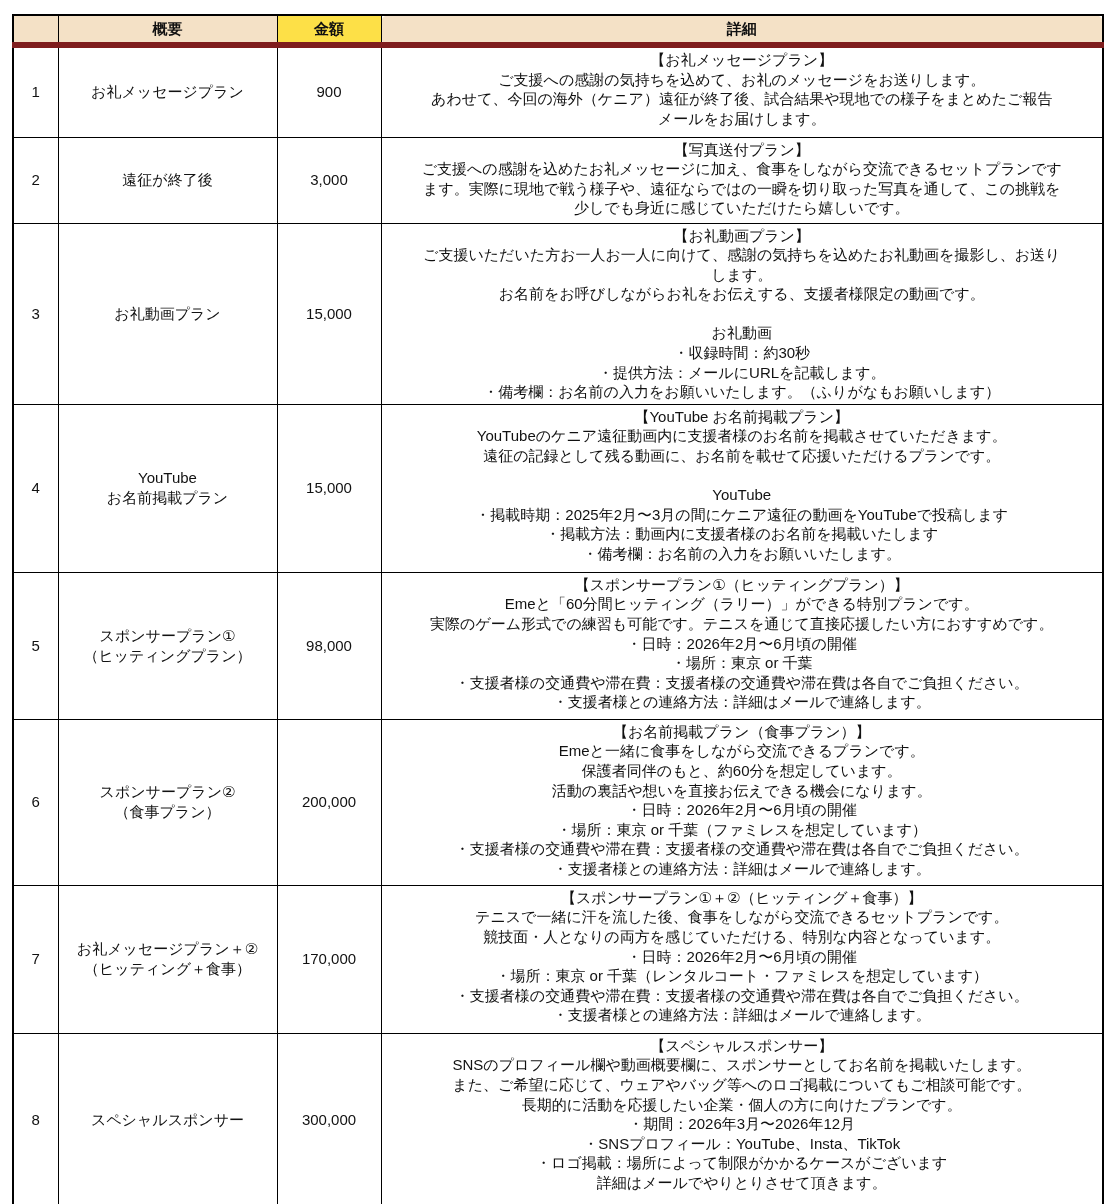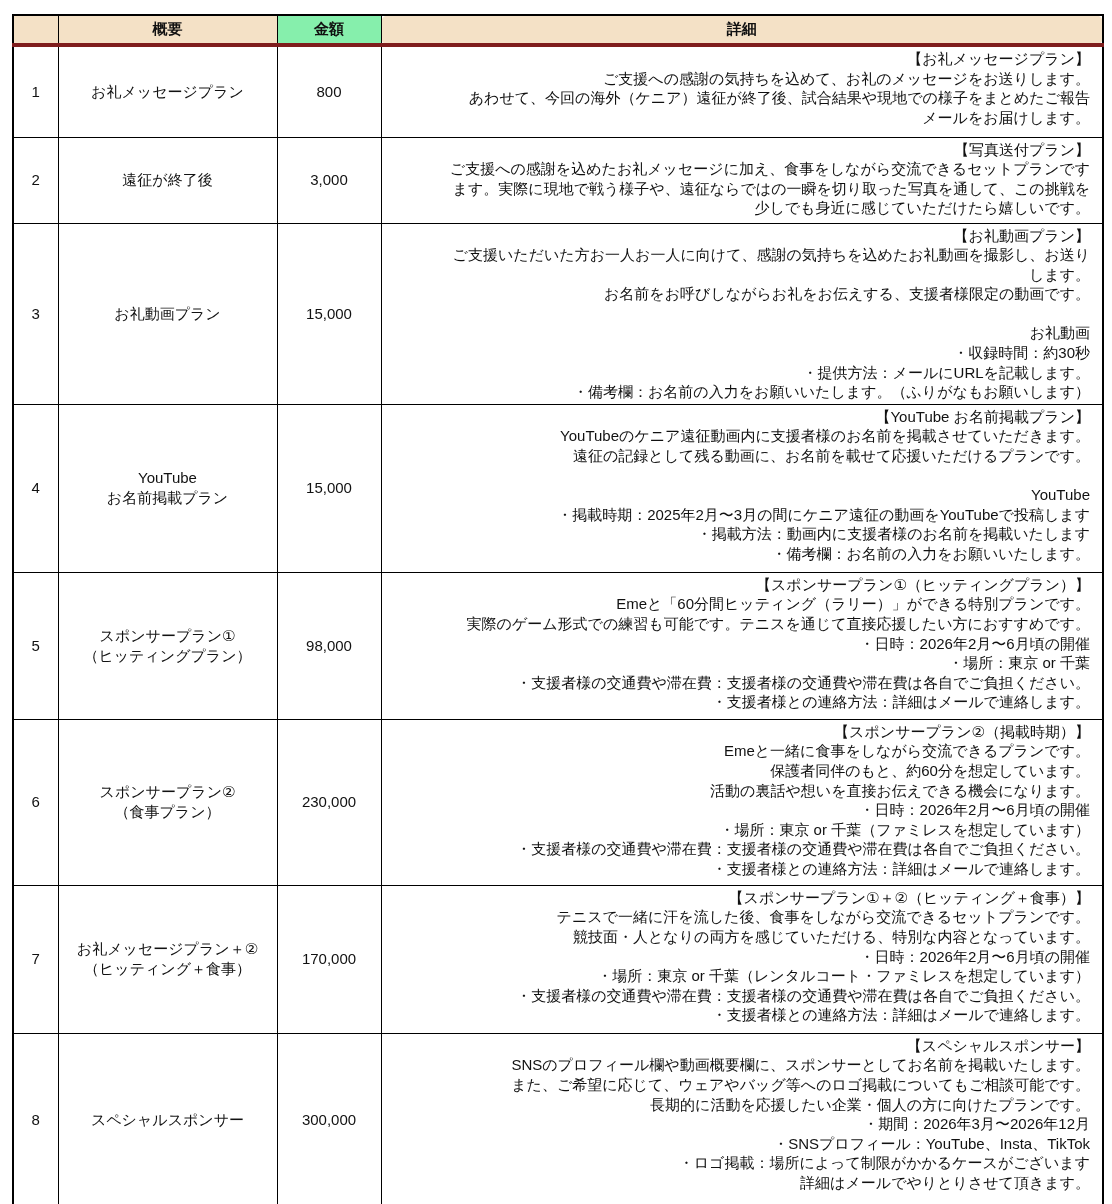--- a/index.html
+++ b/index.html
@@ -31,70 +31,70 @@
     border: 1px solid #000000;
     font-size: 15px;
     overflow: hidden;
   }
   table.plans thead tr { height: 30px; }
   table.plans thead th {
     background: #F4E1C6;
     font-weight: bold;
     text-align: center;
     vertical-align: middle;
-    border-bottom: 4px solid #7f1d1d;
+    border-bottom: 6px solid #7f1d1d;
     padding: 0;
   }
   table.plans tbody tr:nth-child(1) { height: 92px; }
   table.plans tbody tr:nth-child(2) { height: 86px; }
   table.plans tbody tr:nth-child(3) { height: 177px; }
   table.plans tbody tr:nth-child(4) { height: 168px; }
   table.plans tbody tr:nth-child(5) { height: 147px; }
   table.plans tbody tr:nth-child(6) { height: 166px; }
   table.plans tbody tr:nth-child(7) { height: 148px; }
   table.plans tbody tr:nth-child(8) { height: 174px; }
   td.c-num, td.c-plan, td.c-amt {
     text-align: center;
     vertical-align: middle;
     padding: 0 2px;
     white-space: pre-line;
     line-height: 20px;
   }
   td.c-detail {
-    text-align: right;
+    text-align: center;
     vertical-align: top;
-    padding: 2px 12px 2px 6px;
+    padding: 2px 6px 2px 6px;
     white-space: pre-line;
     line-height: 19.6px;
   }
 </style>
 </head>
 <body>
 
 <div class="sheet">
   <table class="plans">
     <colgroup>
       <col class="c1">
         <col class="c2">
         <col class="c3">
         <col class="c4">
     </colgroup>
     <thead>
       <tr>
         <th style="background-color: rgb(244, 225, 198);"></th>
         <th style="background-color: rgb(244, 225, 198);">概要</th>
-        <th style="background-color: #86efac; margin-left: 36px;">金額</th>
+        <th style="background-color: #fde047; margin-left: 36px;">金額</th>
         <th style="background-color: rgb(244, 225, 198); border-radius: 8px;">詳細</th>
       </tr>
     </thead>
     <tbody>
       <tr>
         <td class="c-num">1</td>
         <td class="c-plan">お礼メッセージプラン</td>
-        <td class="c-amt">800</td>
+        <td class="c-amt">900</td>
         <td class="c-detail">【お礼メッセージプラン】
 ご支援への感謝の気持ちを込めて、お礼のメッセージをお送りします。
 あわせて、今回の海外（ケニア）遠征が終了後、試合結果や現地での様子をまとめたご報告
 メールをお届けします。</td>
       </tr>
       <tr>
         <td class="c-num">2</td>
         <td class="c-plan">遠征が終了後</td>
         <td class="c-amt">3,000</td>
         <td class="c-detail">【写真送付プラン】
@@ -140,22 +140,22 @@
 実際のゲーム形式での練習も可能です。テニスを通じて直接応援したい方におすすめです。
 ・日時：2026年2月〜6月頃の開催
 ・場所：東京 or 千葉
 ・支援者様の交通費や滞在費：支援者様の交通費や滞在費は各自でご負担ください。
 ・支援者様との連絡方法：詳細はメールで連絡します。</td>
       </tr>
       <tr>
         <td class="c-num">6</td>
         <td class="c-plan">スポンサープラン②
 （食事プラン）</td>
-        <td class="c-amt">230,000</td>
-        <td class="c-detail">【スポンサープラン②（掲載時期）】
+        <td class="c-amt">200,000</td>
+        <td class="c-detail">【お名前掲載プラン（食事プラン）】
 Emeと一緒に食事をしながら交流できるプランです。
 保護者同伴のもと、約60分を想定しています。
 活動の裏話や想いを直接お伝えできる機会になります。
 ・日時：2026年2月〜6月頃の開催
 ・場所：東京 or 千葉（ファミレスを想定しています）
 ・支援者様の交通費や滞在費：支援者様の交通費や滞在費は各自でご負担ください。
 ・支援者様との連絡方法：詳細はメールで連絡します。</td>
       </tr>
       <tr>
         <td class="c-num">7</td>

